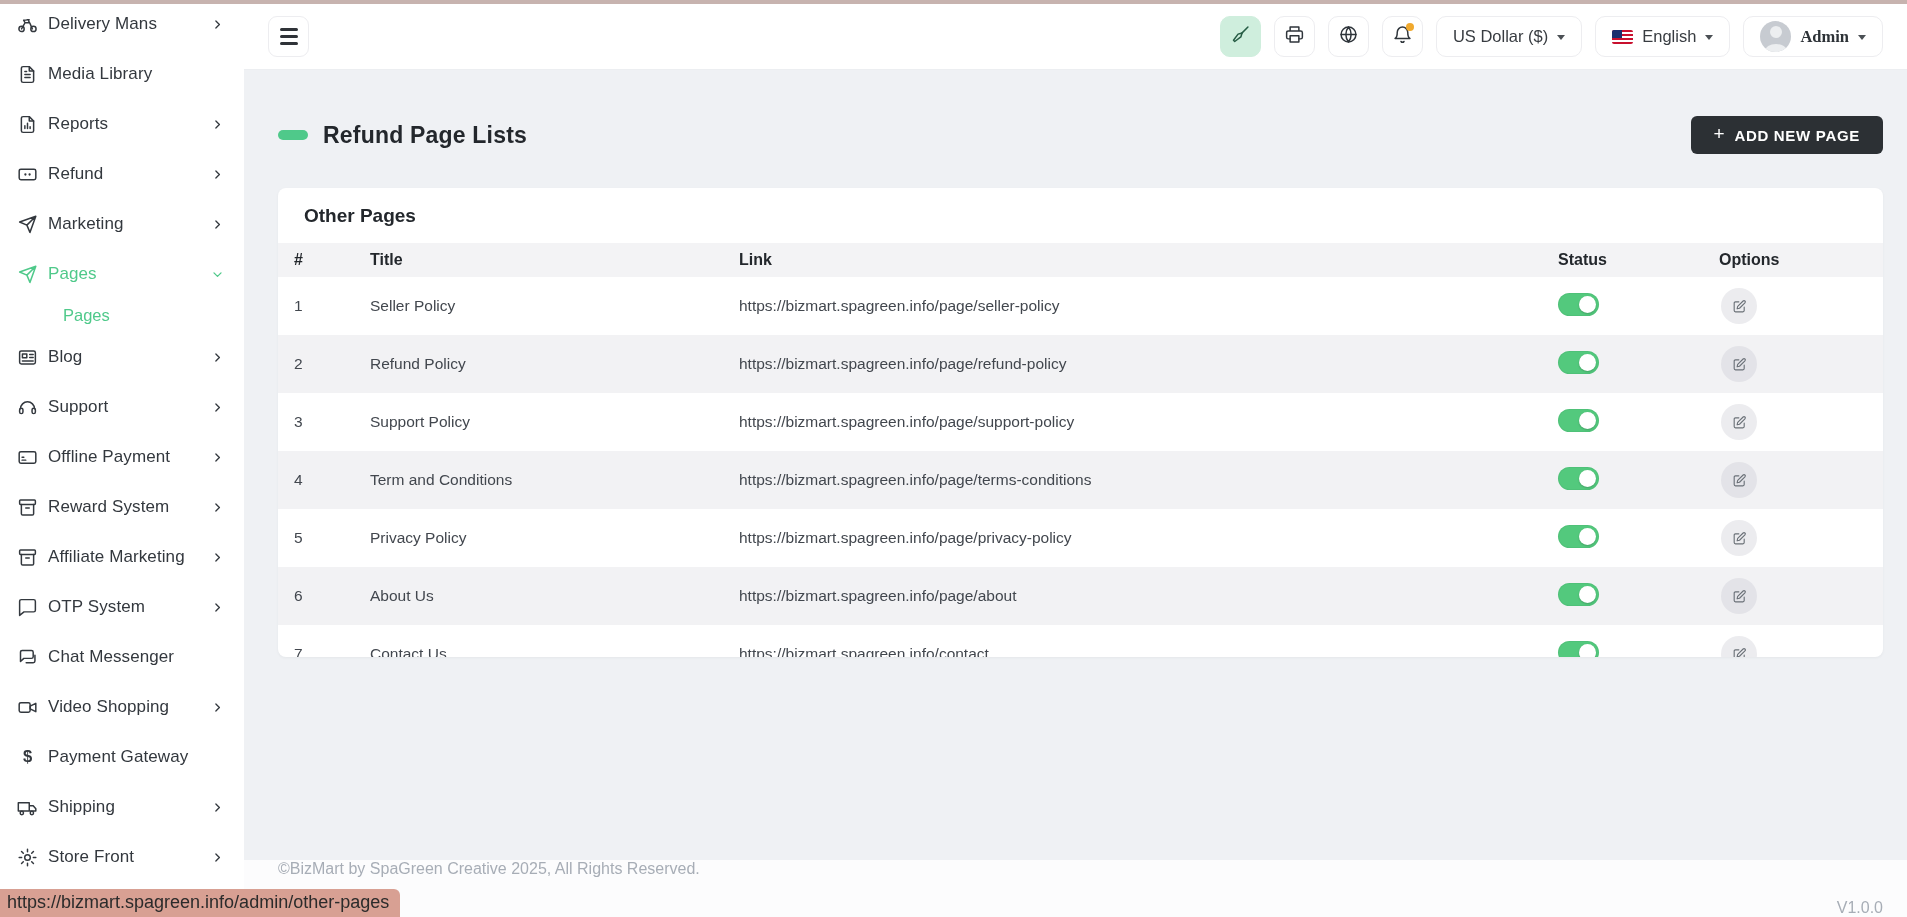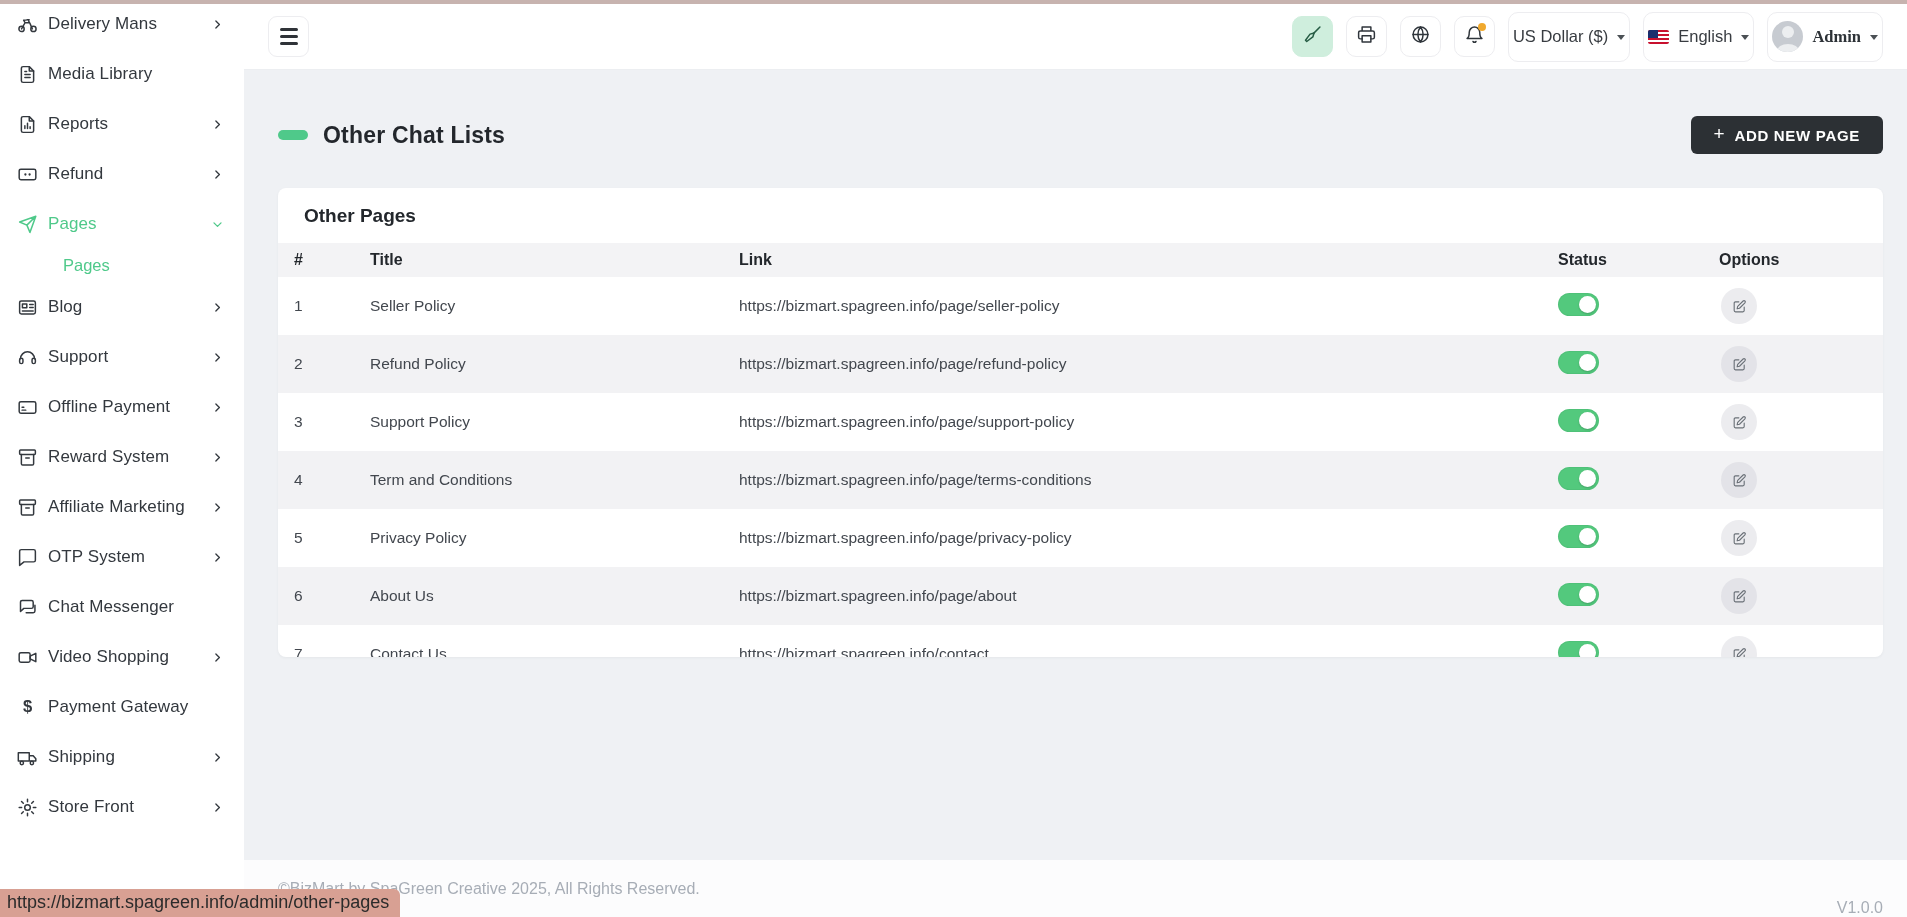--- a/index.html
+++ b/index.html
@@ -28,21 +28,21 @@
 
   
   .header{position:absolute; left:244px; right:0; top:4px; height:66px; background:#fff; border-bottom:1px solid #eceef1; display:flex; align-items:center; padding:0 24px; z-index:3;}
   .hamburger{width:41px; height:41px; border:1px solid #ededf0; border-radius:9px; background:#fff; display:flex; flex-direction:column; align-items:center; justify-content:center; gap:4px; cursor:pointer;}
   .hamburger b{display:block; width:18px; height:3px; border-radius:2px; background:#2f3338;}
   .h-right{margin-left:auto; display:flex; align-items:center; gap:13px;}
   .icon-btn{position:relative; width:41px; height:41px; border:1px solid #ededf0; border-radius:10px; background:#fff; display:flex; align-items:center; justify-content:center; cursor:pointer; color:#2f353b;}
   .icon-btn svg{width:21px; height:21px; fill:none; stroke:currentColor; stroke-width:1.7; stroke-linecap:round; stroke-linejoin:round;}
   .icon-btn.green{background:#cfeedd; border-color:#cfeedd; color:#265c44;}
   .icon-btn .dot{position:absolute; top:6px; right:8px; width:8px; height:8px; border-radius:50%; background:var(--badge);}
-  .pill-dd{height:50px; border:1px solid #ededf0; border-radius:10px; background:#fff; display:flex; align-items:center; padding:0 4px; gap:9px; font-size:16.5px; color:#383c41; cursor:pointer; white-space:nowrap;}
+  .pill-dd{height:41px; border:1px solid #ededf0; border-radius:10px; background:#fff; display:flex; align-items:center; padding:0 16px; gap:9px; font-size:16.5px; color:#383c41; cursor:pointer; white-space:nowrap;}
   .caret{width:0; height:0; border-left:4.5px solid transparent; border-right:4.5px solid transparent; border-top:5px solid #4b5055; margin-top:2px;}
   .flag{position:relative; width:21px; height:14px; border-radius:2px; overflow:hidden; background:repeating-linear-gradient(180deg,#c8102e 0 2px,#fff 2px 4px); flex:0 0 auto;}
   .flag::after{content:""; position:absolute; left:0; top:0; width:10px; height:8px; background:#1b2f6e;}
   .avatar{width:31px; height:31px; border-radius:50%; background:#c7cbd1; position:relative; overflow:hidden; flex:0 0 auto;}
   .avatar::before{content:""; position:absolute; top:5px; left:50%; transform:translateX(-50%); width:12px; height:12px; border-radius:50%; background:#eceef0;}
   .avatar::after{content:""; position:absolute; bottom:-6px; left:50%; transform:translateX(-50%); width:22px; height:14px; border-radius:50%; background:#eceef0;}
   .admin-name{font-weight:700; color:#2d3237;font-family:Liberation Serif, serif;}
 
   
   .main{position:absolute; left:244px; right:0; top:70px; bottom:57px; background:var(--main-bg); padding:0 24px 0 34px; overflow:hidden;}
@@ -59,21 +59,21 @@
   thead th{background:#f3f3f5; height:34px; text-align:left; font-size:16px; font-weight:700; color:var(--ink-strong); padding-left:16px;}
   tbody td{height:58px; font-size:15.5px; color:var(--ink-mid); padding-left:16px;}
   tbody tr:nth-child(even){background:#f2f2f4;}
   .toggle{width:41px; height:23px; border-radius:12px; background:var(--toggle); position:relative; cursor:pointer; display:inline-block; box-shadow:inset 0 0 0 1px rgba(0,0,0,.04);}
   .toggle .knob{position:absolute; top:3px; right:3px; width:17px; height:17px; border-radius:50%; background:#fff; box-shadow:0 1px 2px rgba(0,0,0,.2);}
   .opt-btn{width:36px; height:36px; border-radius:50%; border:none; background:#ececef; display:flex; align-items:center; justify-content:center; cursor:pointer; color:#6a7077; margin-left:2px;}
   tbody tr:nth-child(even) .opt-btn{background:#e3e3e8;}
   .opt-btn svg{width:15px; height:15px; fill:none; stroke:currentColor; stroke-width:1.8; stroke-linecap:round; stroke-linejoin:round;}
 
   
-  .footer{position:absolute; left:244px; right:0; bottom:0; height:57px; background:#fcfcfd; display:flex; align-items:center; padding:0 24px 0 34px; font-size:16px; color:var(--ink-soft);}
+  .footer{position:absolute; left:244px; right:0; bottom:0; height:57px; background:#fcfcfd; display:flex; align-items:flex-start; padding:0 24px 0 34px; font-size:16px; color:var(--ink-soft);}
   .footer .ver{margin-left:auto;margin-top:39px;}
 
   
   .status-tip{position:fixed; left:0; bottom:0; background:var(--tooltip); color:#2b2b2b; font-size:18px; padding:3px 11px 4px 7px; border-top-right-radius:6px; z-index:20; white-space:nowrap;}
 </style>
 </head>
 <body>
 
 <div class="topstrip"></div>
 
@@ -118,20 +118,33 @@
         </span>
       </div>
       <div class="side-item">
         <span class="icon">
           <svg viewBox="0 0 24 24">
             <rect x="2.5" y="6" width="19" height="12" rx="2"></rect>
             <path d="M9.6 12h.01M14.4 12h.01" stroke-width="2.6"></path>
           </svg>
         </span>
         <span class="lbl">Refund</span>
+        <span class="chev">
+          <svg viewBox="0 0 24 24">
+            <path d="M9 5.5l6.5 6.5L9 18.5"></path>
+          </svg>
+        </span>
+      </div>
+      <div class="side-item">
+        <span class="icon">
+          <svg viewBox="0 0 24 24">
+            <path d="M21.5 2.5L11.3 12.7M21.5 2.5L14.8 21l-3.5-8.3L3 9.2z"></path>
+          </svg>
+        </span>
+        <span class="lbl">Marketing</span>
         <span class="chev">
           <svg viewBox="0 0 24 24">
             <path d="M9 5.5l6.5 6.5L9 18.5"></path>
           </svg>
         </span>
       </div>
       <div class="side-item active">
         <span class="icon">
           <svg viewBox="0 0 24 24">
             <path d="M21.5 2.5L11.3 12.7M21.5 2.5L14.8 21l-3.5-8.3L3 9.2z"></path>
@@ -340,21 +353,21 @@
       <span class="avatar"></span>
       <span class="admin-name">Admin</span>
       <span class="caret"></span>
     </div>
   </div>
 </header>
 
 <main class="main">
   <div class="title-row">
     <span class="title-pill"></span>
-    <h1 class="page-title">Other Chat Lists</h1>
+    <h1 class="page-title">Refund Page Lists</h1>
     <button class="add-btn">
       <span class="plus">+</span>
       <span>ADD NEW PAGE</span>
     </button>
   </div>
 
   <section class="card">
     <div class="card-title">Other Pages</div>
     <table>
       <colgroup>

